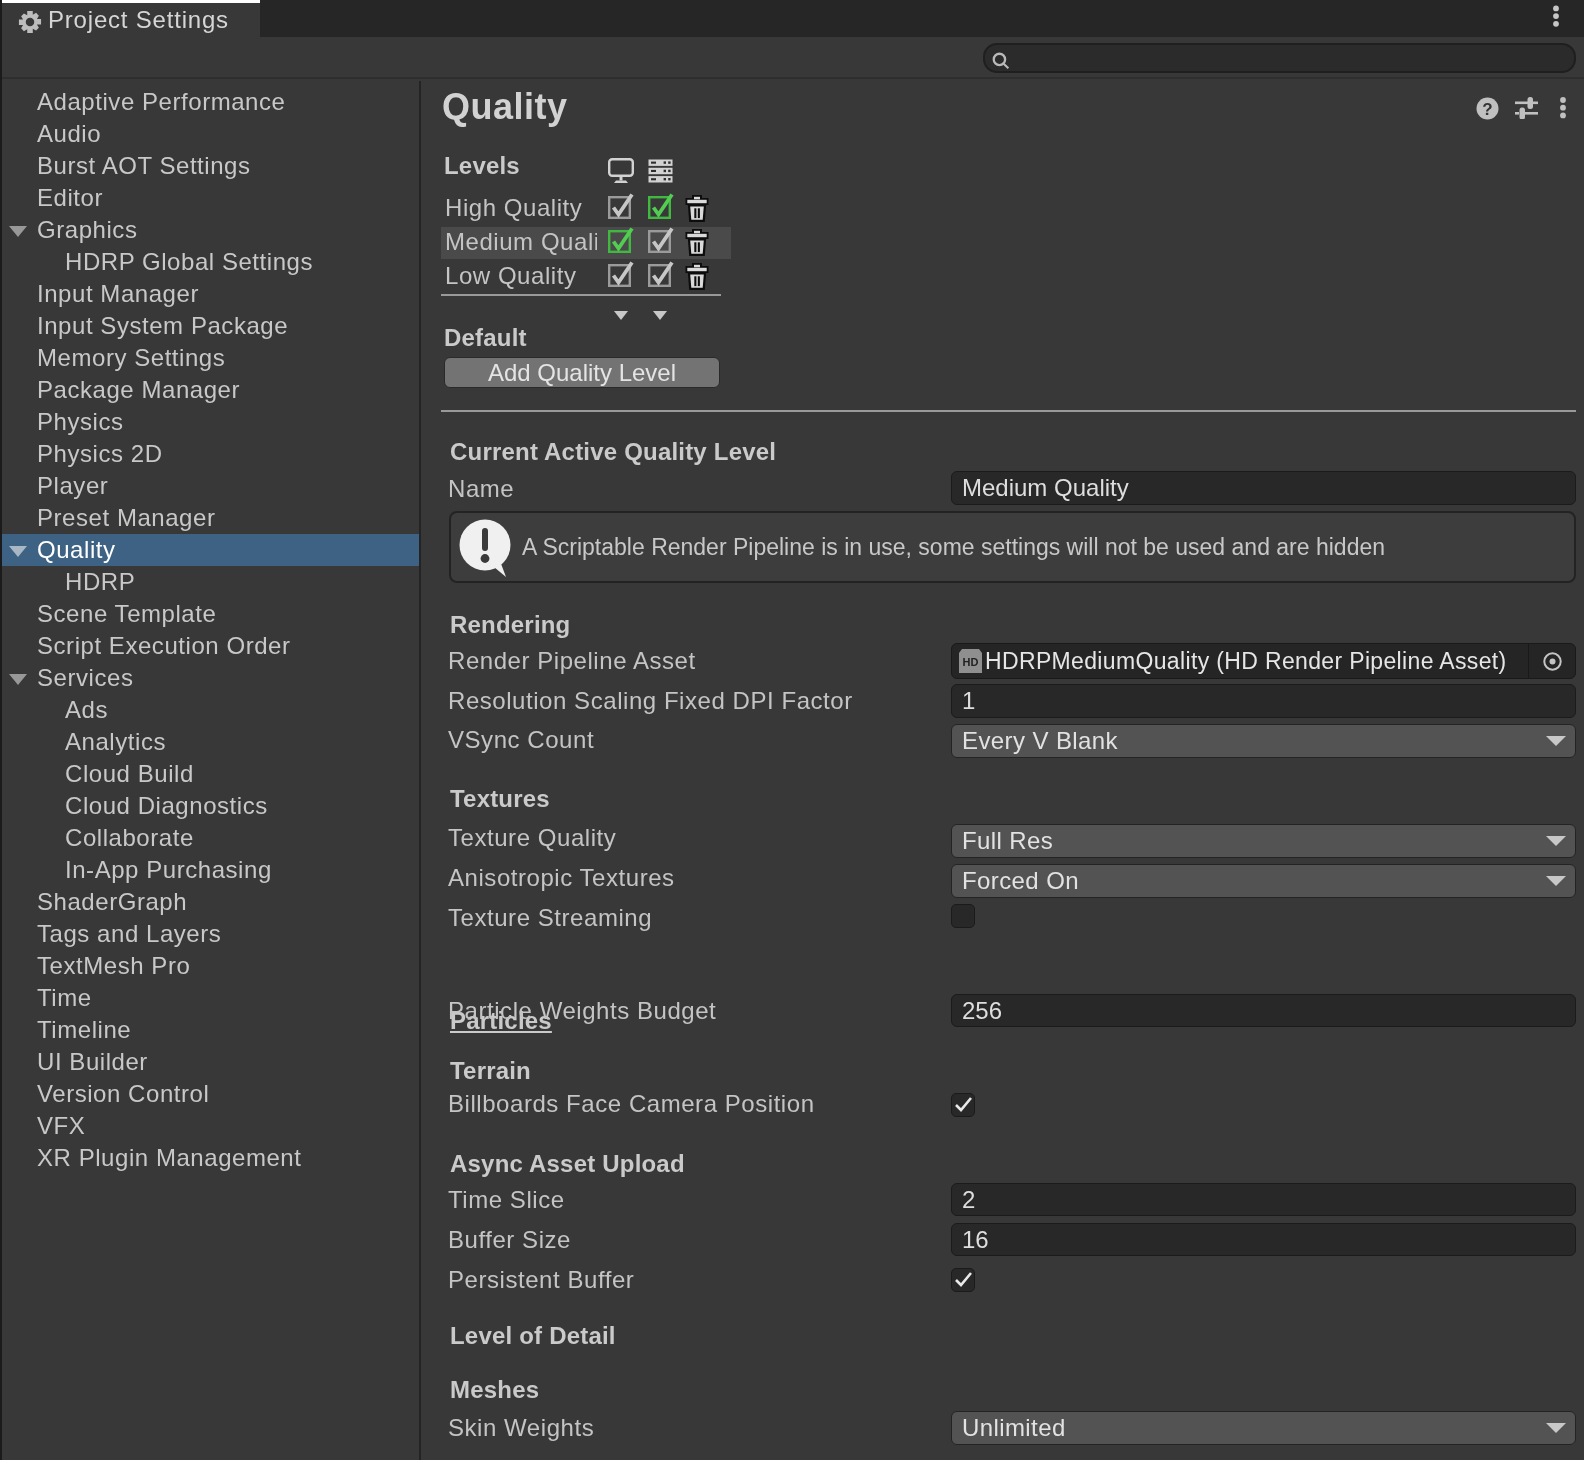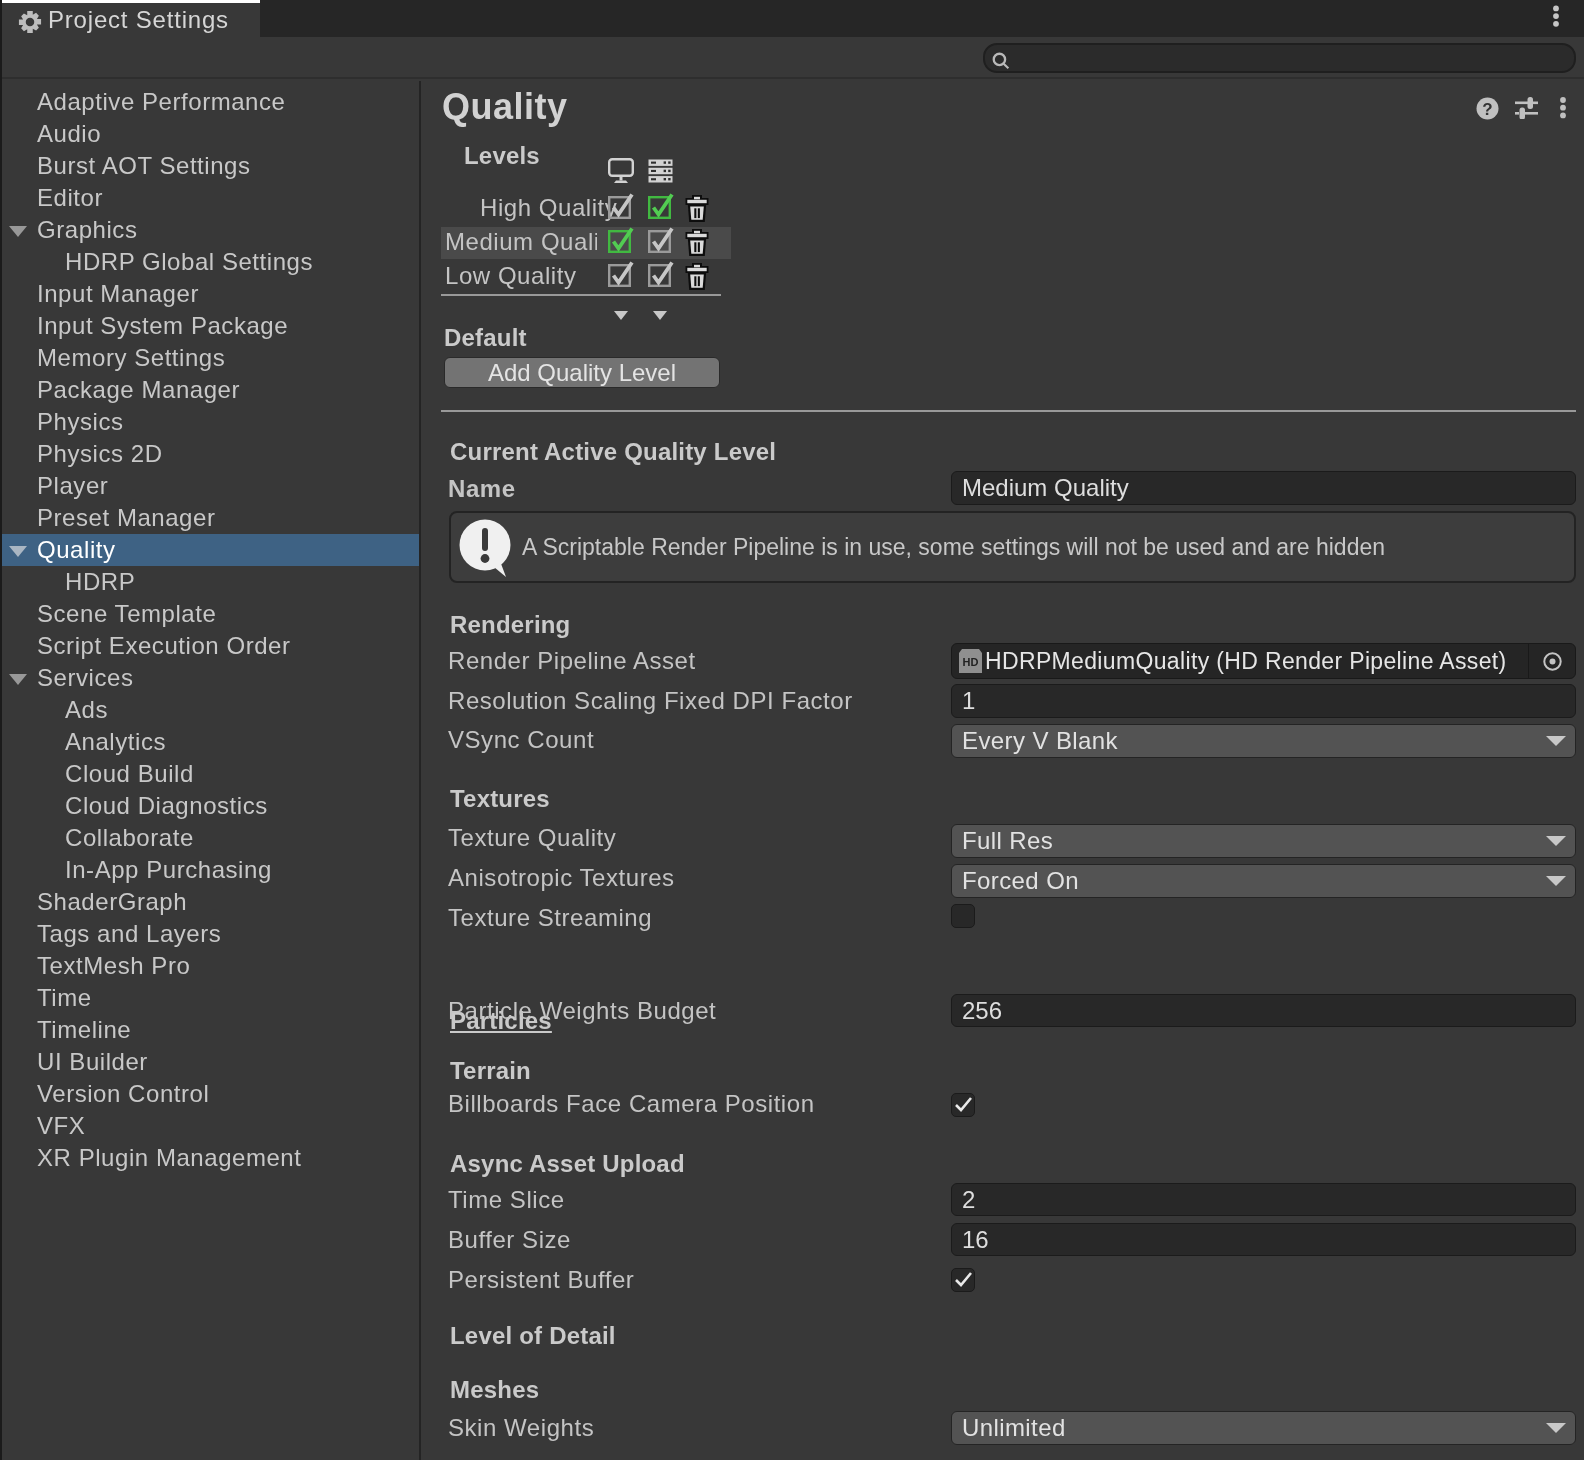--- a/index.html
+++ b/index.html
@@ -178,21 +178,21 @@
     <rect x="0" y="15" width="4" height="2.6" fill="#c0c0c0"></rect>
     <rect x="10" y="15" width="13" height="2.6" fill="#c0c0c0"></rect>
     <rect x="4.5" y="10.5" width="5.5" height="12" rx="2.5" fill="#c0c0c0"></rect>
   </svg>
   <svg class="abs" style="left:1136px;top:15px" width="12" height="25" viewBox="0 0 12 25">
     <circle cx="6" cy="4" r="2.9" fill="#c0c0c0"></circle>
       <circle cx="6" cy="11.7" r="2.9" fill="#c0c0c0"></circle>
       <circle cx="6" cy="19.4" r="2.9" fill="#c0c0c0"></circle>
   </svg>
   
-  <div class="hdr" style="left:23px;top:62px;margin-left:20px;">Levels</div>
+  <div class="hdr" style="left:23px;top:72px;">Levels</div>
   <svg class="abs" style="left:186px;top:77px" width="28" height="26" viewBox="0 0 28 26">
     <rect x="2.2" y="1.2" width="23.6" height="16.6" rx="3" fill="none" stroke="#d2d2d2" stroke-width="2.4"></rect>
     <rect x="12.5" y="18" width="3" height="4.5" fill="#d2d2d2"></rect>
     <path d="M7 25 L21 25 L19 22.5 L9 22.5 Z" fill="#d2d2d2"></path>
   </svg>
   <svg class="abs" style="left:227px;top:78px" width="25" height="24" viewBox="0 0 25 24">
     <g fill="#d2d2d2">
       <rect x="0.5" y="0.5" width="24" height="6.4"></rect>
       <rect x="0.5" y="8.8" width="24" height="6.4"></rect>
       <rect x="0.5" y="17.1" width="24" height="6.4"></rect>
@@ -202,35 +202,35 @@
         <rect x="15.6" y="2.4" width="2.4" height="2.4"></rect>
         <rect x="20.2" y="2.4" width="2.4" height="2.4"></rect>
       <rect x="3" y="10.9" width="5" height="2.1"></rect>
         <rect x="15.6" y="10.7" width="2.4" height="2.4"></rect>
         <rect x="20.2" y="10.7" width="2.4" height="2.4"></rect>
       <rect x="3" y="19.2" width="5" height="2.1"></rect>
         <rect x="15.6" y="19" width="2.4" height="2.4"></rect>
         <rect x="20.2" y="19" width="2.4" height="2.4"></rect>
     </g>
   </svg>
-  <div class="lbl" style="left:24px;top:115px;margin-left:35px;">High Quality</div>
+  <div class="lbl" style="left:24px;top:115px;">High Quality</div>
   <div class="abs" style="left:20px;top:146px;width:290px;height:32px;background:#4a4a4a;"></div>
   <div class="lbl" style="left:24px;top:149px;overflow:hidden;width:152px;">Medium Quality</div>
   <div class="lbl" style="left:24px;top:183px;">Low Quality</div>
   
   <g id="lvlboxes"></g>
   <div class="sep" style="left:20px;top:213px;width:280px;"></div>
   <div class="hdr" style="left:23px;top:219px;margin-top:24px;">Default</div>
   <div class="droparrow" style="left:193px;top:230px;border-left-width:7.5px;border-right-width:7.5px;border-top-width:9.5px;"></div>
   <div class="droparrow" style="left:232px;top:230px;border-left-width:7.5px;border-right-width:7.5px;border-top-width:9.5px;"></div>
   <div class="abs" style="left:23px;top:276px;width:276px;height:31px;background:#737373;border:1px solid #2a2a2a;border-radius:6px;text-align:center;line-height:29px;font-size:24px;color:#e4e4e4;">Add Quality Level</div>
   <div class="sep" style="left:20px;top:329px;width:1135px;"></div>
   
   <div class="hdr" style="left:29px;top:358px;">Current Active Quality Level</div>
-  <div class="lbl" style="left:27px;top:396px;font-weight:bold;">Name</div>
+  <div class="lbl" style="left:27px;top:396px;">Name</div>
   <div class="tinput" style="left:530px;top:390px;width:625px;height:34px;">Medium Quality</div>
   <div class="abs" style="left:28px;top:430px;width:1127px;height:72px;background:#3d3d3d;border:2px solid #232323;border-radius:8px;"></div>
   <svg class="abs" style="left:37px;top:437px" width="58" height="62" viewBox="0 0 58 62">
     <circle cx="27" cy="27" r="25.5" fill="#f0f0f0"></circle>
     <path d="M36 49 L48 59 L42 43 Z" fill="#f0f0f0"></path>
     <rect x="24" y="10" width="6" height="23" rx="3" fill="#3a3a3a"></rect>
     <circle cx="27" cy="40.5" r="4.4" fill="#3a3a3a"></circle>
   </svg>
   <div class="lbl" style="left:101px;top:455px;color:#c8c8c8;font-size:23px;letter-spacing:0px;">A Scriptable Render Pipeline is in use, some settings will not be used and are hidden</div>
   

